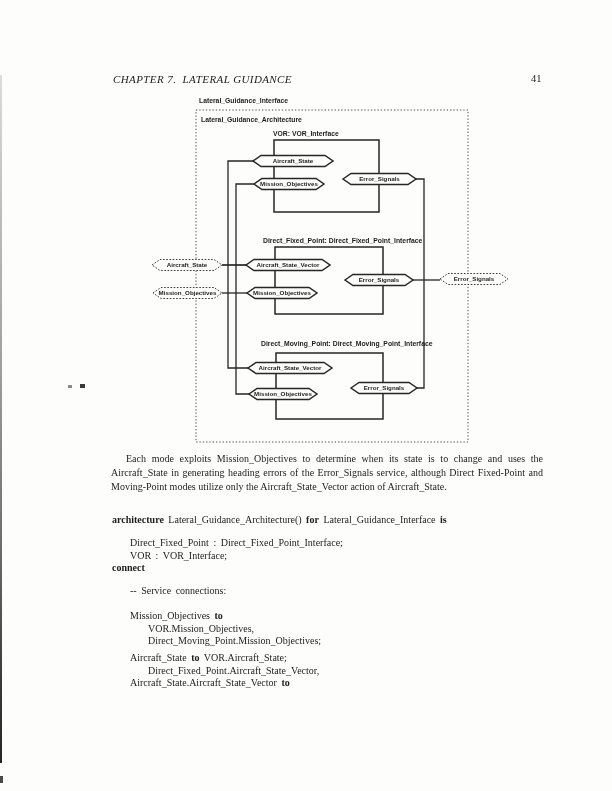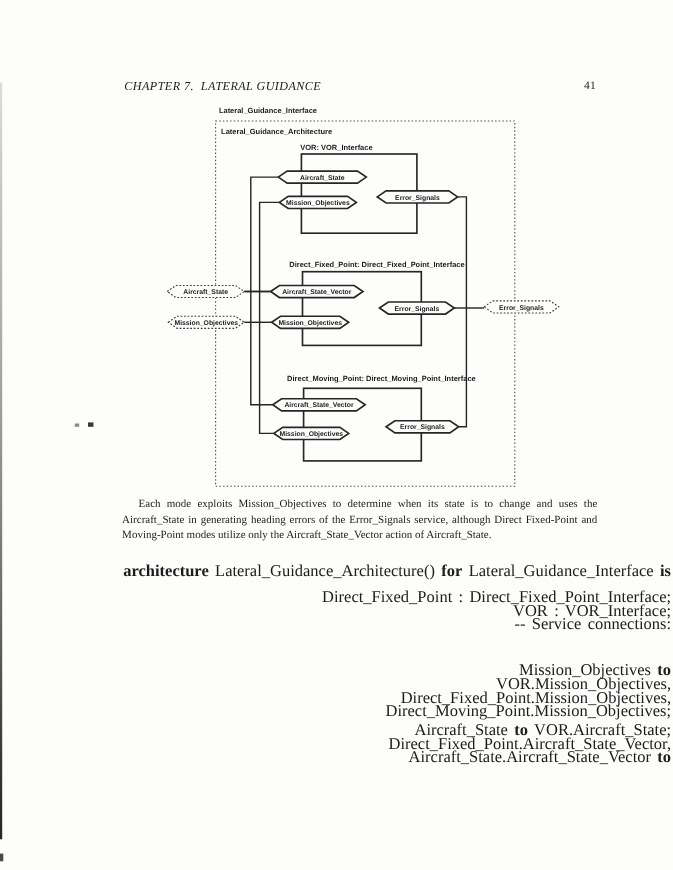--- a/index.html
+++ b/index.html
@@ -9,30 +9,30 @@
   .chapter{position:absolute;left:113px;top:73px;font-style:italic;font-size:11px;
            letter-spacing:0.4px;white-space:pre;}
   .pagenum{position:absolute;left:531px;top:73px;font-size:10.5px;}
   svg.diagram{position:absolute;left:0;top:0;}
   svg .boxlabel{font-family:"Liberation Sans", sans-serif;font-weight:bold;font-size:6.8px;
                 fill:#1c1c1c;letter-spacing:0;}
   svg .portlabel{font-family:"Liberation Sans", sans-serif;font-weight:bold;font-size:6.2px;
                  fill:#1c1c1c;text-anchor:middle;}
   .para{position:absolute;left:111px;top:452px;width:432px;margin:0;
         font-size:10px;line-height:13.9px;text-align:justify;text-indent:15px;}
-  .code{position:absolute;left:112px;top:514px;font-size:15px;line-height:12.3px;
-        word-spacing:2px;text-align:right;}
+  .code{position:absolute;left:112px;top:514px;font-size:10px;line-height:12.3px;
+        word-spacing:2px;}
   .cl{white-space:pre;}
   .kw{font-weight:bold;}
   .i1{padding-left:18px;}
   .i2{padding-left:36px;}
   .mA{margin-bottom:11px;}
   .mB{margin-bottom:4px;}
   .mC{margin-bottom:11px;}
-  .mD{margin-bottom:30px;}
+  .mD{margin-bottom:13px;}
   .mE{margin-bottom:5px;}
   .edge-artifact{position:absolute;left:0;top:75px;width:2px;height:688px;
      background:linear-gradient(#dcdcdc,#c0c0c0 18%,#a0a0a0 42%,#6e6e6e 68%,#3a3a3a 88%,#262626);}
   .edge-mark{position:absolute;left:0;top:776px;width:3px;height:7px;background:#4a4a4a;}
   .speck1{position:absolute;left:68px;top:385px;width:4px;height:3px;background:#8a8a8a;}
   .speck2{position:absolute;left:80px;top:384px;width:5px;height:4px;background:#3a3a3a;}
 </style>
 </head>
 <body>
 
@@ -94,24 +94,24 @@
     <text class="portlabel" x="187.5" y="295.4">Mission_Objectives</text>
     <text class="portlabel" x="474" y="281.4">Error_Signals</text>
   </svg>
 
   <p class="para">Each mode exploits Mission_Objectives to determine when its state is to change and uses the Aircraft_State in generating heading errors of the Error_Signals service, although Direct Fixed-Point and Moving-Point modes utilize only the Aircraft_State_Vector action of Aircraft_State.</p>
 
   <div class="code">
     <div class="cl mA"><span class="kw">architecture</span><span> Lateral_Guidance_Architecture() </span><span class="kw">for</span><span> Lateral_Guidance_Interface </span><span class="kw">is</span></div>
     <div class="cl i1">Direct_Fixed_Point : Direct_Fixed_Point_Interface;</div>
     <div class="cl i1">VOR : VOR_Interface;</div>
+    <div class="cl kw mC">connect</div>
     <div class="cl i1 mD">-- Service connections:</div>
     <div class="cl i1"><span>Mission_Objectives </span><span class="kw">to</span></div>
     <div class="cl i2">VOR.Mission_Objectives,</div>
-    <div class="cl i2">Direct_Fixed_Point.Mission_Objectives,</div>
     <div class="cl i2 mE">Direct_Moving_Point.Mission_Objectives;</div>
     <div class="cl i1"><span>Aircraft_State </span><span class="kw">to</span><span> VOR.Aircraft_State;</span></div>
     <div class="cl i2">Direct_Fixed_Point.Aircraft_State_Vector,</div>
     <div class="cl i1"><span>Aircraft_State.Aircraft_State_Vector </span><span class="kw">to</span></div>
   </div>
 
   <div class="edge-artifact"></div>
   <div class="edge-mark"></div>
   <div class="speck1"></div>
   <div class="speck2"></div>

